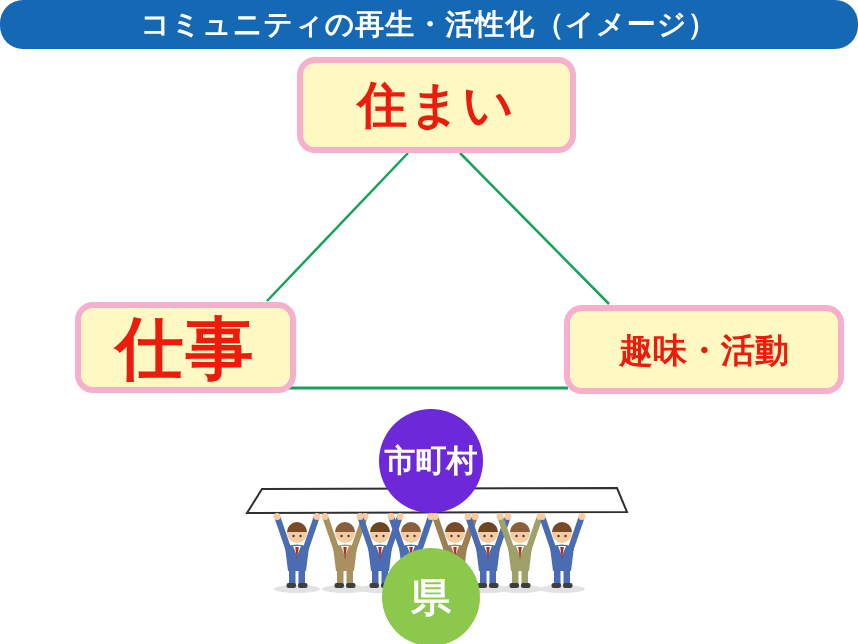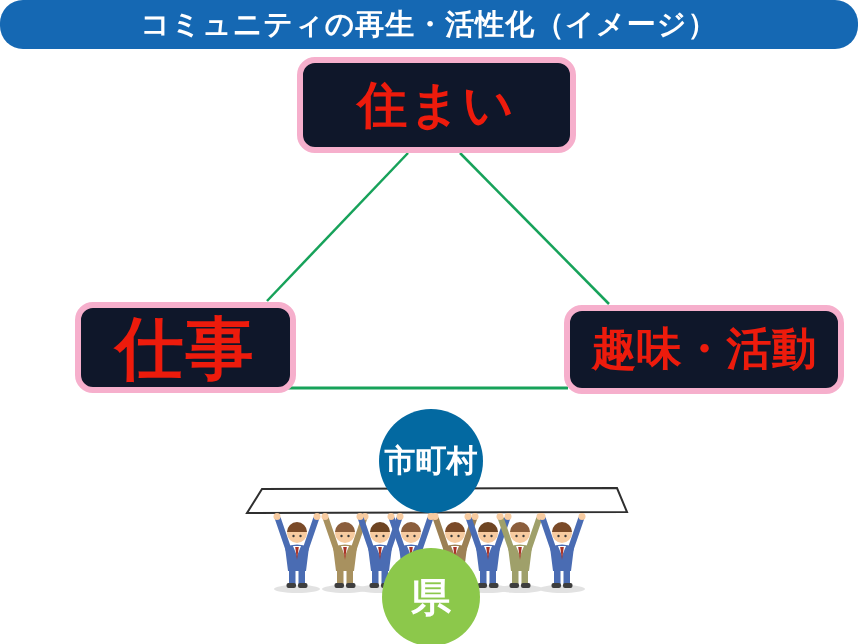--- a/index.html
+++ b/index.html
@@ -11,34 +11,34 @@
     position:absolute;top:0;left:0;width:858px;height:49px;
     background:var(--header-bg,#1568B3);
     display:flex;align-items:center;justify-content:center;z-index:4;border-radius:23px;
   }
   .header-title{
     color:var(--header-fg,#FFFFFF);font-size:29px;font-weight:bold;
     letter-spacing:1px;white-space:nowrap;
   }
   svg.scene{position:absolute;left:0;top:0;z-index:1;}
   .pink-box{
-    position:absolute;background:#0f172a;
+    position:absolute;background:#fef9c3;
     border:6px solid var(--pink,#F6AFCC);border-radius:18px;
     box-sizing:border-box;display:flex;align-items:center;justify-content:center;
     z-index:2;
   }
   .box-label{
     color:var(--red,#ED1B0C);font-weight:bold;line-height:1;white-space:nowrap;
   }
   #box-housing{left:297px;top:57px;width:279px;height:96px;}
   #box-housing .box-label{font-size:50px;letter-spacing:2px;}
   #box-work{left:75px;top:302px;width:221px;height:91px;}
   #box-work .box-label{font-size:68px;letter-spacing:2px;}
   #box-hobby{left:564px;top:305px;width:280px;height:89px;}
-  #box-hobby .box-label{font-size:45px;font-family:Liberation Serif, serif;}
+  #box-hobby .box-label{font-size:34px;}
   .circle{
     position:absolute;border-radius:50%;z-index:3;
     display:flex;align-items:center;justify-content:center;
     font-weight:bold;white-space:nowrap;
   }
   #circle-municipality{left:379px;top:409px;width:104px;height:104px;font-size:31px;}
   #circle-prefecture{left:382px;top:548px;width:98px;height:98px;font-size:40px;}
 </style>
 </head>
 <body>
@@ -205,20 +205,20 @@
   <div class="pink-box" id="box-housing">
     <span class="box-label">住まい</span>
   </div>
   <div class="pink-box" id="box-work">
     <span class="box-label">仕事</span>
   </div>
   <div class="pink-box" id="box-hobby">
     <span class="box-label">趣味・活動</span>
   </div>
 
-  <div class="circle" id="circle-municipality" style="background: #0369a1; color: rgb(255, 255, 255);">
+  <div class="circle" id="circle-municipality" style="background: #6d28d9; color: rgb(255, 255, 255);">
     <span>市町村</span>
   </div>
   <div class="circle" id="circle-prefecture" style="background: rgb(140, 200, 75); color: rgb(255, 255, 255);">
     <span>県</span>
   </div>
 
 </div>
 
 </body></html>

